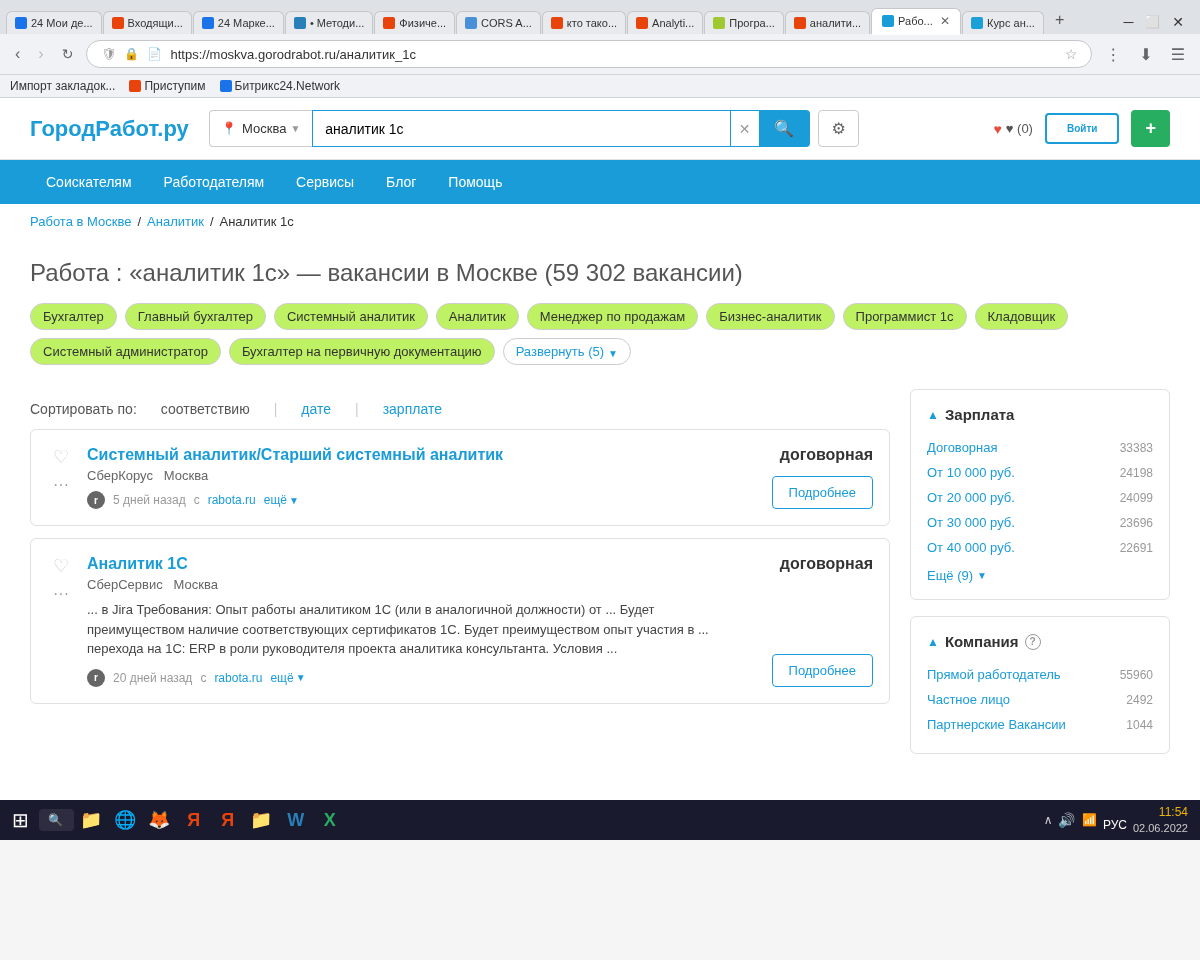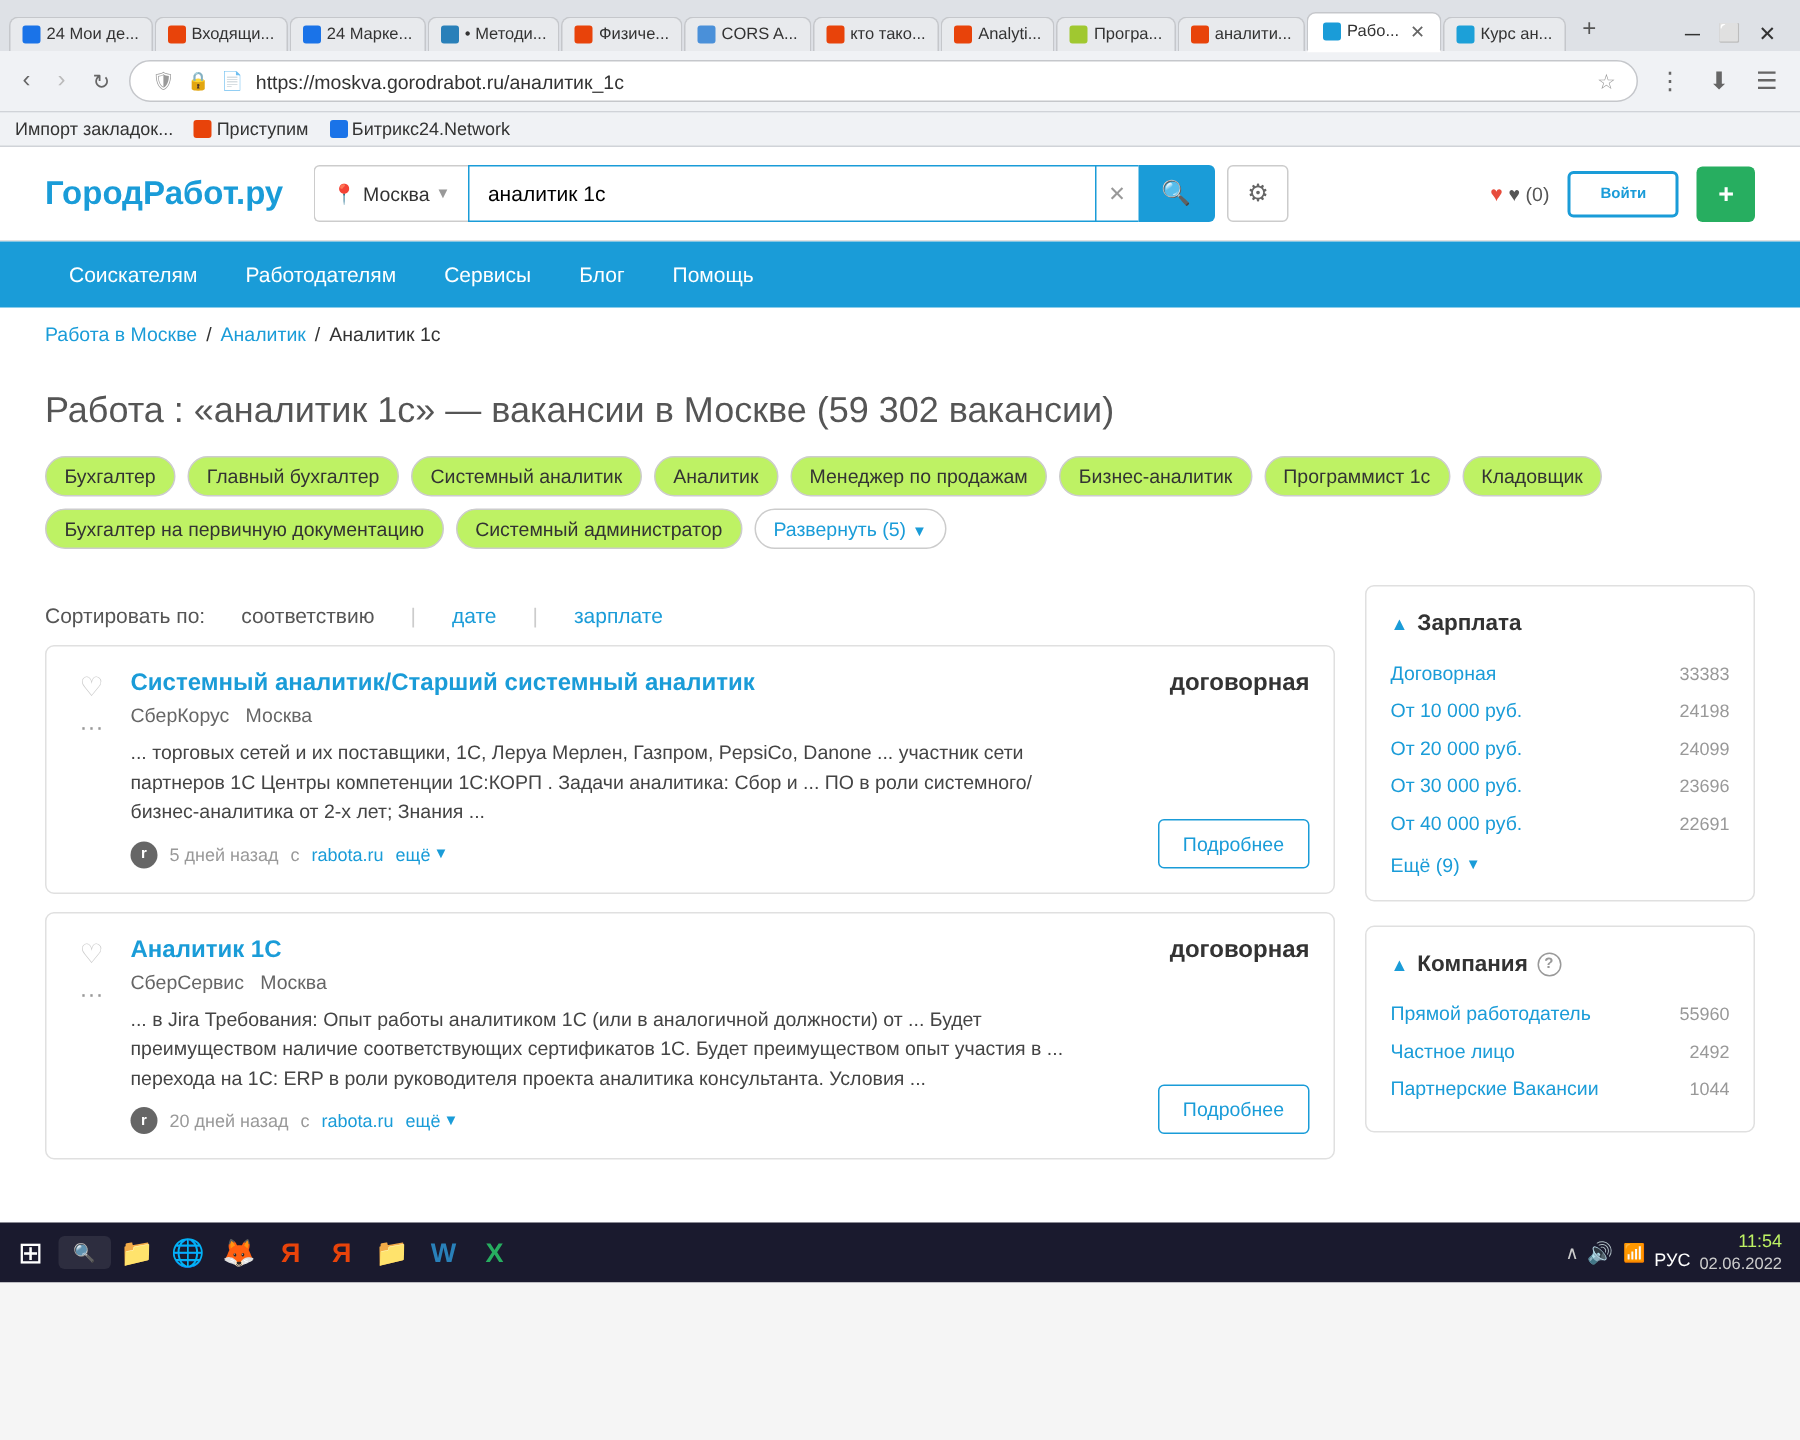--- a/index.html
+++ b/index.html
@@ -228,22 +228,22 @@
         <span class="tag">Бухгалтер</span>
         <span class="tag">Главный бухгалтер</span>
         <span class="tag">Системный аналитик</span>
         <span class="tag">Аналитик</span>
         <span class="tag">Менеджер по продажам</span>
         <span class="tag">Бизнес-аналитик</span>
         <span class="tag">Программист 1с</span>
         <span class="tag">Кладовщик</span>
       </div>
       <div class="tags-row">
+        <span class="tag">Системный администратор</span>
         <span class="tag">Бухгалтер на первичную документацию</span>
-        <span class="tag">Системный администратор</span>
         <span class="expand-btn">
           <span>Развернуть (5)</span>
           <span style="font-size:10px;">▼</span>
         </span>
       </div>
     </div>
 
     <div class="main-content">
       <div class="left-col">
 
@@ -259,21 +259,20 @@
         <div class="job-card">
           <div class="card-left">
             <span class="heart-btn">♡</span>
             <span class="dots-btn">···</span>
           </div>
           <div class="card-body">
             <a class="job-title" href="#">Системный аналитик/Старший системный аналитик</a>
             <div class="job-meta">
               <span>СберКорус</span> &nbsp; <span>Москва</span>
             </div>
-            <div class="job-desc">... торговых сетей и их поставщики, 1С, Леруа Мерлен, Газпром, PepsiCo, Danone ... участник сети партнеров 1С Центры компетенции 1С:КОРП . Задачи аналитика: Сбор и ... ПО в роли системного/бизнес-аналитика от 2-х лет; Знания ...</div>
             <div class="job-footer">
               <span class="source-icon">r</span>
               <span>5 дней назад</span>
               <span>с</span>
               <a class="source-link" href="#">rabota.ru</a>
               <span class="more-btn">
                 <span>ещё</span>
                 <span style="font-size:10px;">▼</span>
               </span>
             </div>
@@ -383,19 +382,19 @@
     <span style="width:32px;height:32px;display:flex;align-items:center;justify-content:center;cursor:pointer;font-size:18px;">📁</span>
     <span style="width:32px;height:32px;display:flex;align-items:center;justify-content:center;cursor:pointer;font-size:18px;color:#2980b9;font-weight:bold;">W</span>
     <span style="width:32px;height:32px;display:flex;align-items:center;justify-content:center;cursor:pointer;font-size:18px;color:#27ae60;font-weight:bold;">X</span>
     <div style="flex:1;"></div>
     <div style="display:flex;align-items:center;gap:6px;color:#fff;font-size:11px;padding-right:8px;">
       <span style="cursor:pointer;color:#ccc;font-size:12px;">∧</span>
       <span style="cursor:pointer;font-size:14px;">🔊</span>
       <span style="cursor:pointer;font-size:12px;">📶</span>
       <span style="color:#fff;font-size:12px;margin-top:11px;">РУС</span>
       <div style="text-align:right;line-height:1.3;">
-        <div style="font-size:12px;color:#bef264;">11:54</div>
+        <div style="font-size:12px;color:#eab308;">11:54</div>
         <div style="font-size:11px;color:#ccc;">02.06.2022</div>
       </div>
     </div>
   </div>
 
 </div>
 
 </body></html>

